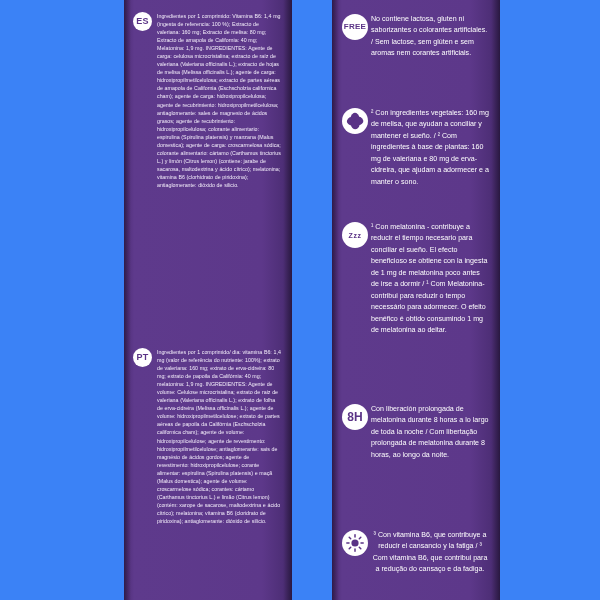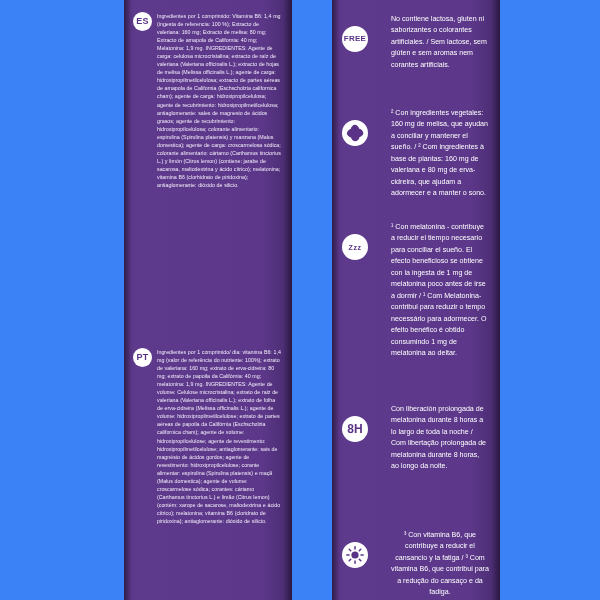--- a/index.html
+++ b/index.html
@@ -92,38 +92,38 @@
 
   
   .claim {
     position: absolute;
     left: 0;
     right: 0;
   }
   .claim-icon {
     position: absolute;
     left: 1px;
-    top: 12px;
+    top: 0;
     width: 26px;
     height: 26px;
     border-radius: 50%;
     background: #ffffff;
     color: #5a3386;
     display: flex;
     align-items: center;
     justify-content: center;
     font-size: 6.5px;
     font-weight: bold;
     text-align: center;
     line-height: 1.05;
     overflow: hidden;
   }
   .claim-icon svg { display: block; }
   .claim-text {
-    margin-left: 50px;
+    margin-left: 30px;
     font-size: 7.1px;
     line-height: 1.62;
     color: #ffffff;
   }
 
   
   .flower { position: relative; width: 17px; height: 17px; }
   .flower span {
     position: absolute;
     width: 8.2px; height: 8.2px;

